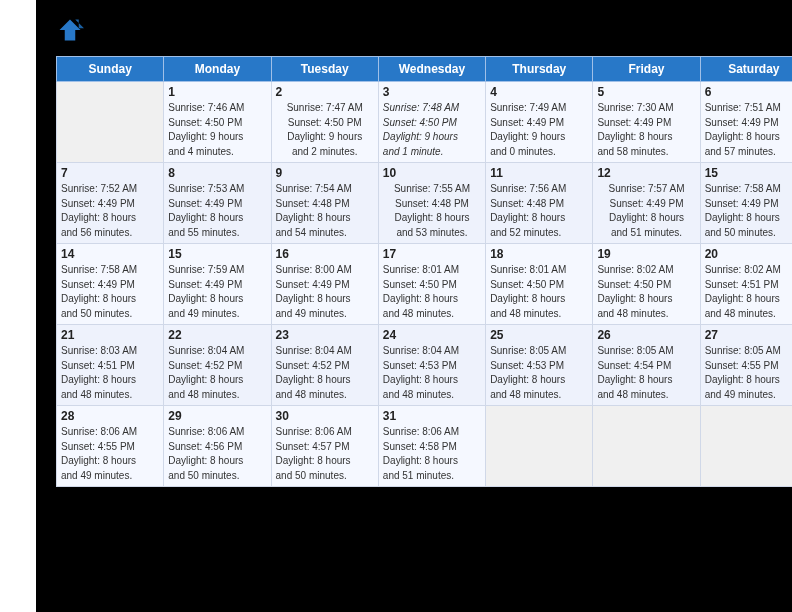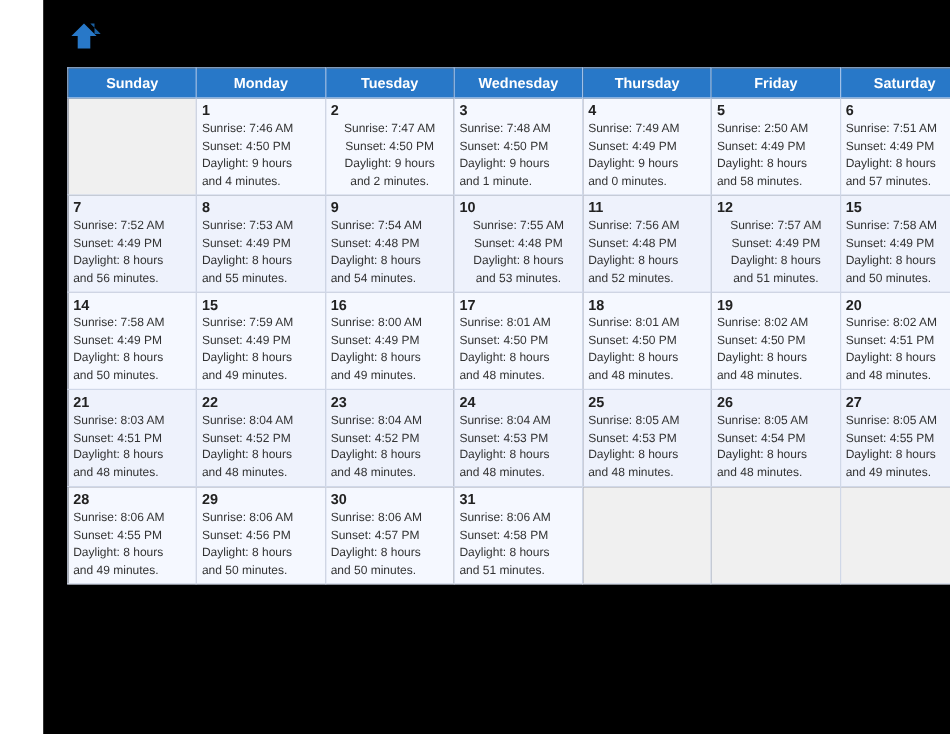--- a/index.html
+++ b/index.html
@@ -143,35 +143,35 @@
           </td>
           <td>
             <span class="day-number">2</span>
             <div class="day-info" style="white-space: pre-line; text-align: center;">Sunrise: 7:47 AM
 Sunset: 4:50 PM
 Daylight: 9 hours
 and 2 minutes.</div>
           </td>
           <td>
             <span class="day-number">3</span>
-            <div class="day-info" style="white-space: pre-line;">Sunrise: 7:48 AM
+            <div class="day-info" style="white-space: pre-line; font-style: italic;">Sunrise: 7:48 AM
 Sunset: 4:50 PM
 Daylight: 9 hours
 and 1 minute.</div>
           </td>
           <td>
             <span class="day-number">4</span>
             <div class="day-info" style="white-space: pre-line;">Sunrise: 7:49 AM
 Sunset: 4:49 PM
 Daylight: 9 hours
 and 0 minutes.</div>
           </td>
           <td>
             <span class="day-number">5</span>
-            <div class="day-info" style="white-space: pre-line;">Sunrise: 2:50 AM
+            <div class="day-info" style="white-space: pre-line;">Sunrise: 7:30 AM
 Sunset: 4:49 PM
 Daylight: 8 hours
 and 58 minutes.</div>
           </td>
           <td>
             <span class="day-number">6</span>
             <div class="day-info" style="white-space: pre-line;">Sunrise: 7:51 AM
 Sunset: 4:49 PM
 Daylight: 8 hours
 and 57 minutes.</div>

